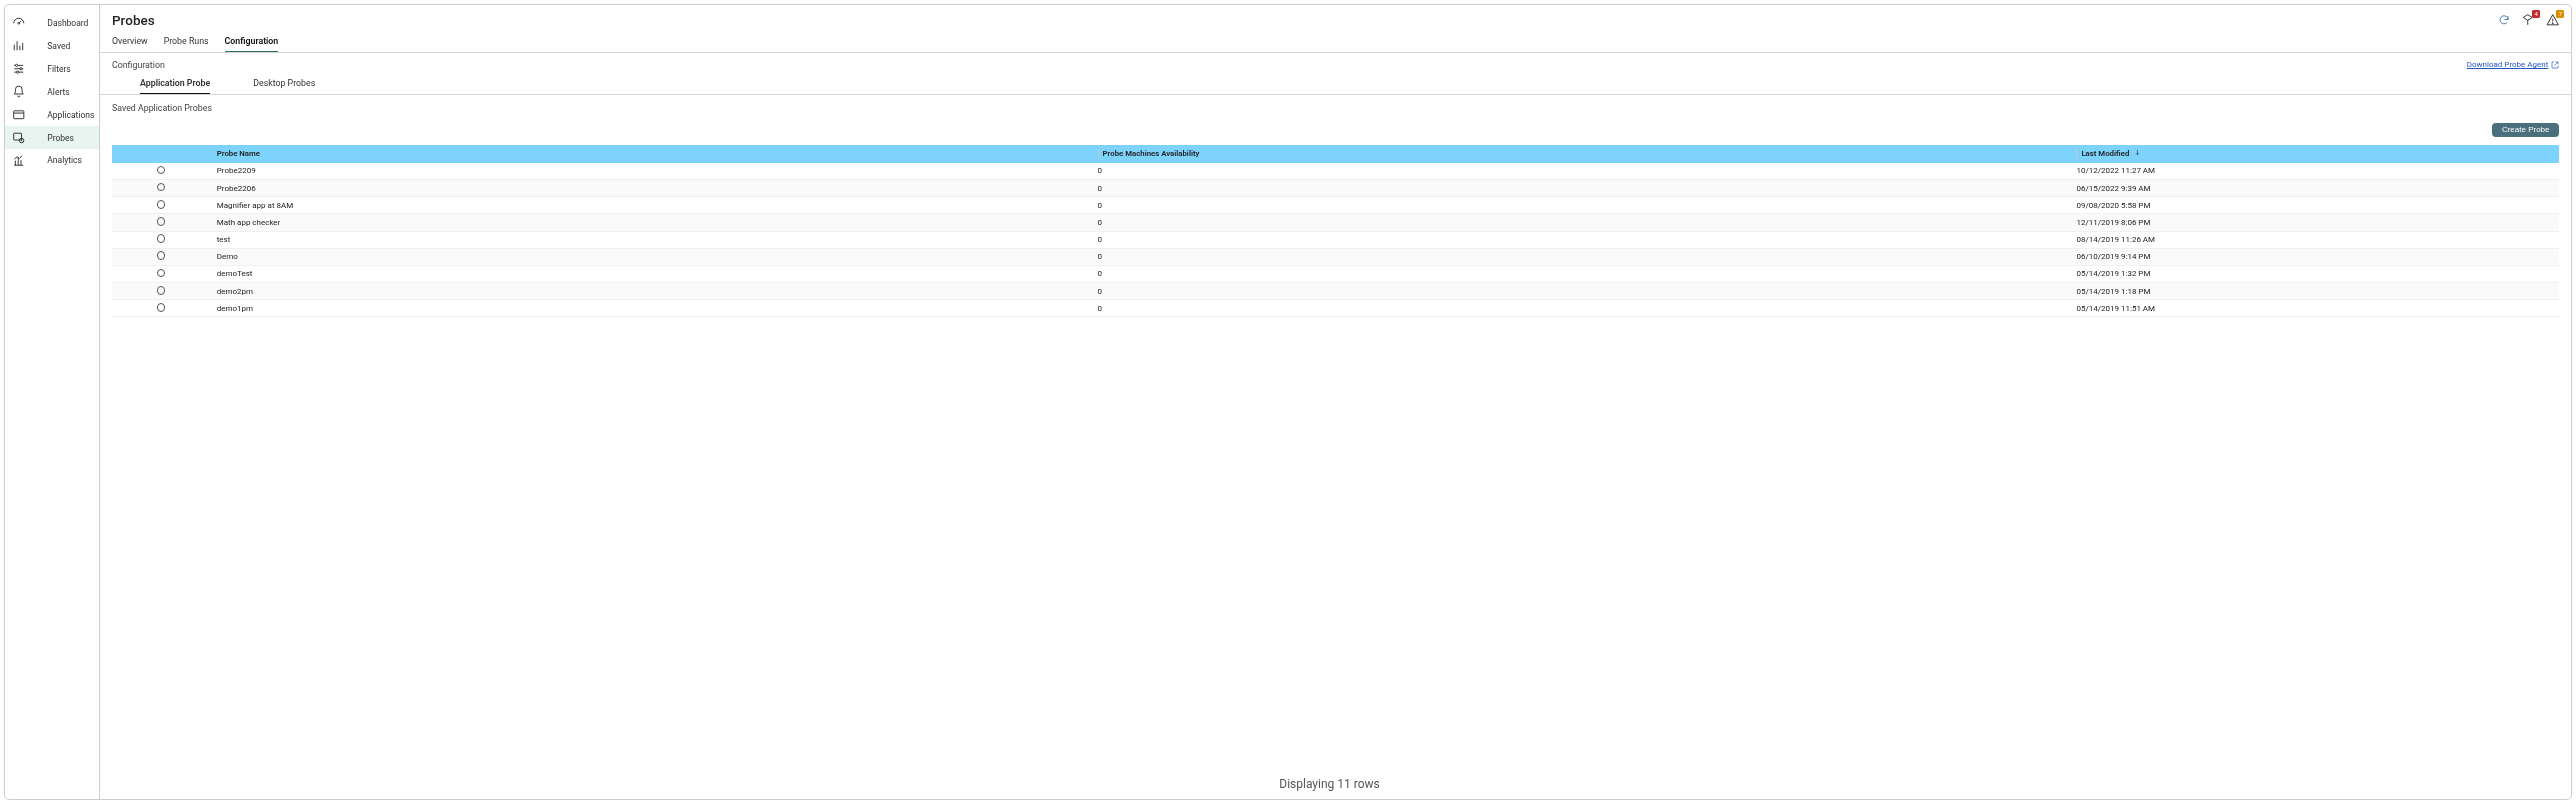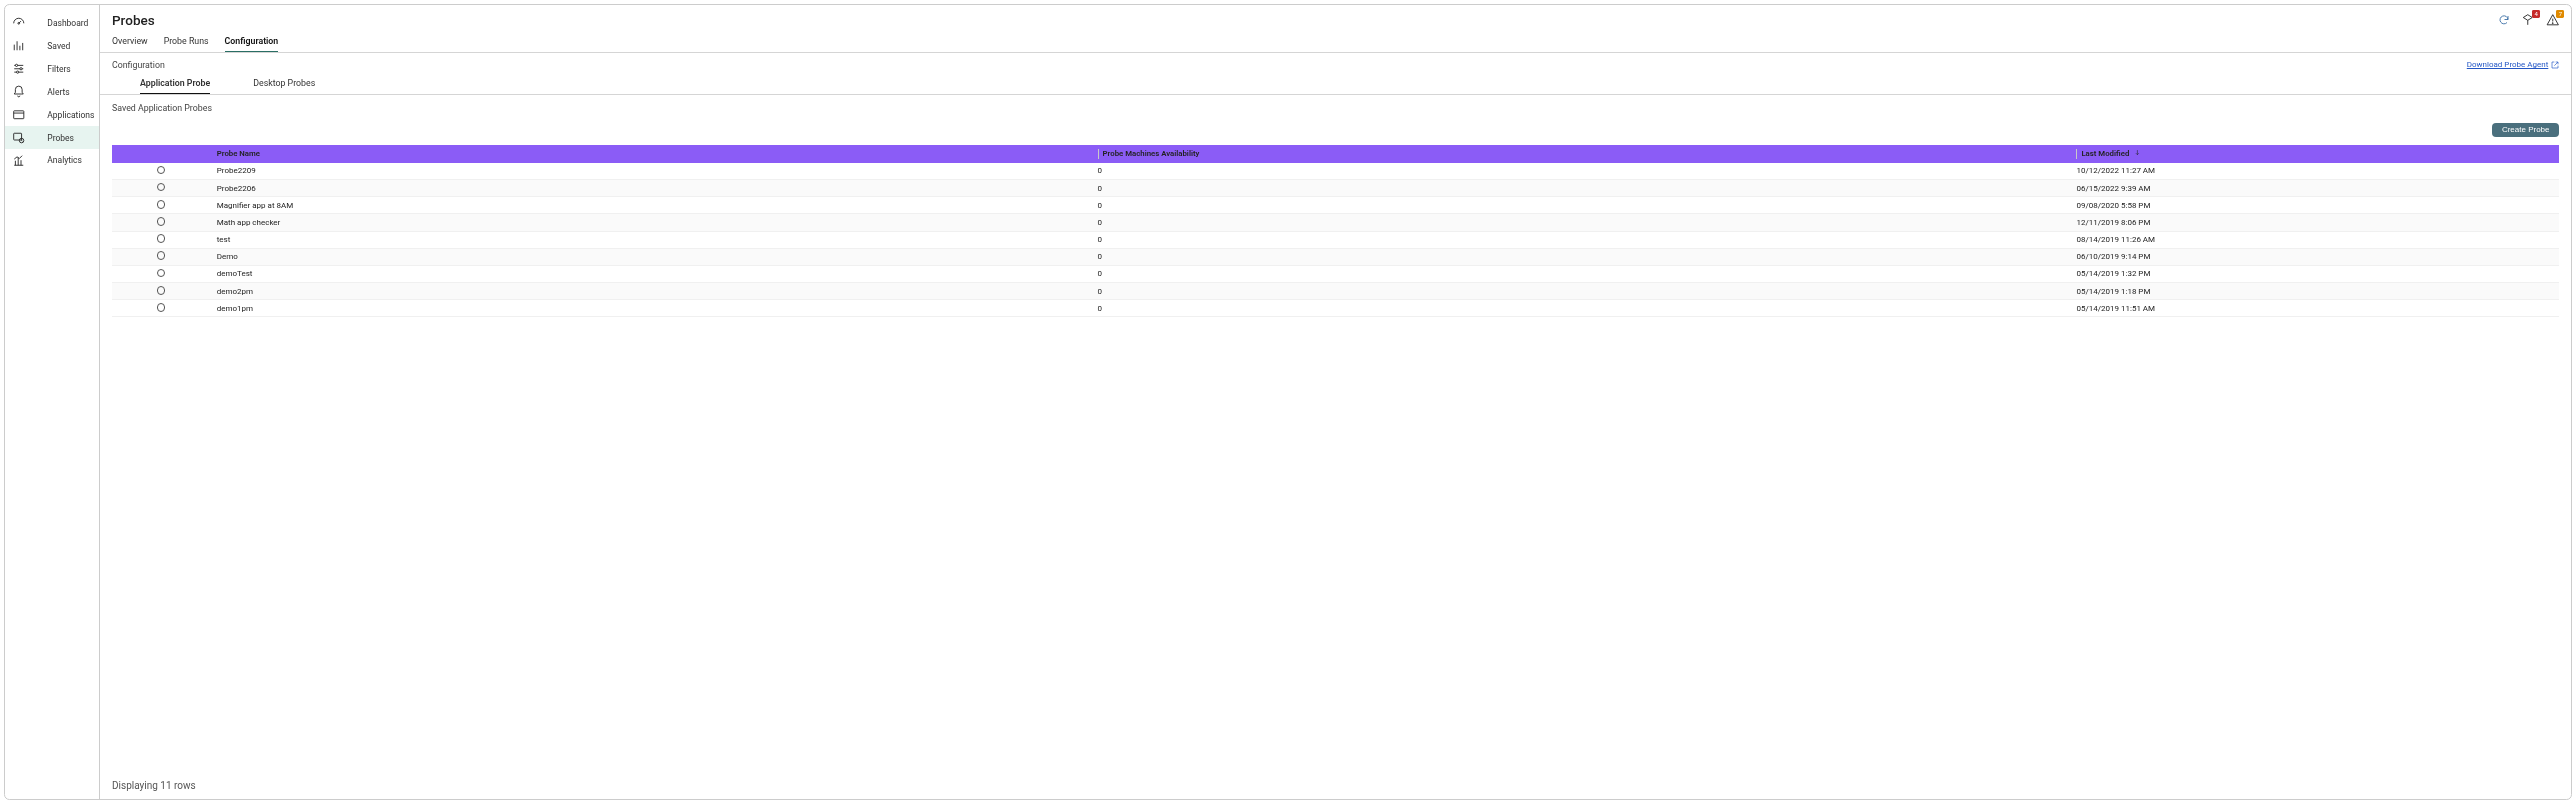--- a/index.html
+++ b/index.html
@@ -28,30 +28,30 @@
   .download-link { color:#2457c5; text-decoration:underline; font-size:8px; cursor:pointer; display:flex; align-items:center; gap:2.7px; }
   .subtabs { display:flex; gap:15px; padding: 4px 12px 0 12px; border-bottom:0.7px solid #d5d5d5; }
   .subtab { padding-bottom:5.4px; cursor:pointer; font-size:8.8px; color:#333;margin-left:28px; }
   .subtab.active { font-weight:600; border-bottom:1.4px solid #111; }
   .section-label { padding: 8px 12px 4px 12px; font-size:8.8px; color:#444; }
   .toolbar-row { display:flex; justify-content:flex-end; padding: 5.4px 12px 8px 12px; }
   .create-btn { background:#4a6f7d; color:#fff; border:none; border-radius:4px; padding:2.7px 9.5px; font-size:8px; cursor:pointer; }
   .table-wrap { margin: 0 12px; border:0; flex:1; min-height:0; display:flex; flex-direction:column; }
   .table-scroll { overflow-y:auto; flex:1; min-height:0; }
   table.data { width:100%; border-collapse:collapse; }
-  table.data thead th { background:#8b5cf6; text-align:left; font-size:7.8px; font-weight:600; padding:4px 6.8px; position:sticky; top:0; }
+  table.data thead th { background:#7dd3fc; text-align:left; font-size:7.8px; font-weight:600; padding:4px 6.8px; position:sticky; top:0; }
   table.data thead th .sort-icon { margin-left:2.7px; }
   table.data td { padding:2.7px 6.8px; font-size:8px; border-bottom:0.7px solid #f0f0f0; }
   table.data tbody tr:nth-child(even) td { background:#fafafa; }
   .col-sel { width:27px; text-align:center; }
   .col-name { width:36%; }
   .col-avail { width:40%; }
   .col-mod { width:20%; }
   .radio-shape { width:8.8px; height:8.8px; border:1px solid #555; border-radius:50%; display:inline-block; }
-  .table-footer { text-align:left; font-size:10px; color:#555; padding:5.4px 12px 8px 0; }
+  .table-footer { text-align:center; font-size:12px; color:#555; padding:5.4px 12px 8px 0; }
   .vline { border-left:0.7px solid #c8c8c8; display:inline-block; height:9.5px; vertical-align:middle; margin-right:4px; }
   svg { display:block; }
 </style>
 </head>
 <body>
 
 <div class="app">
 
   <nav class="sidebar">
     <div class="side-item">

